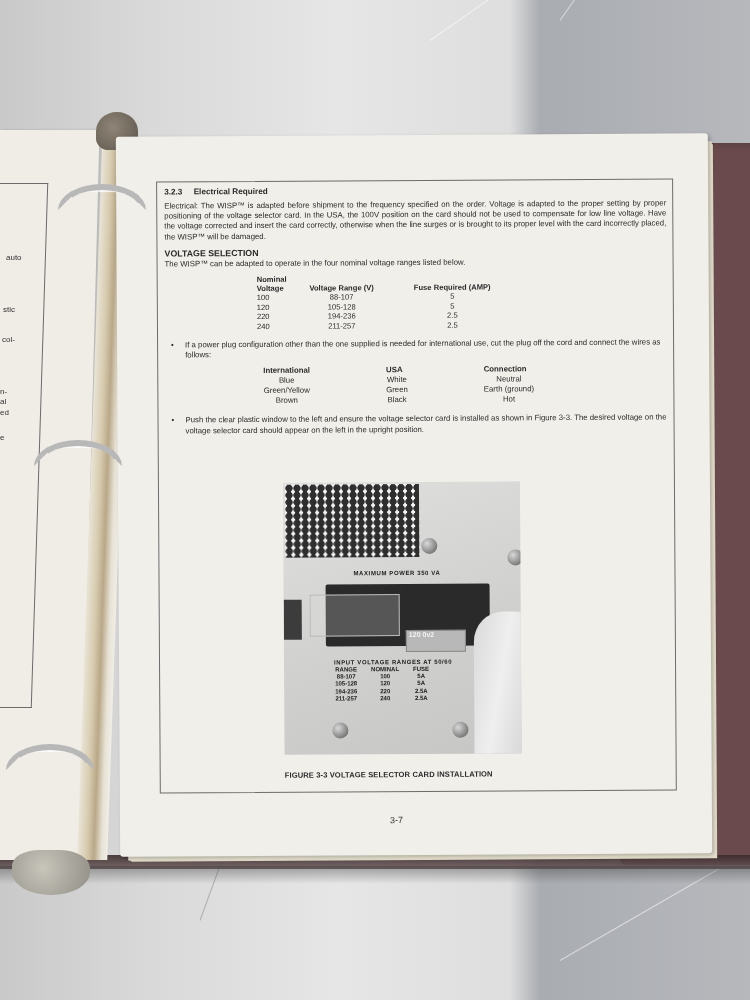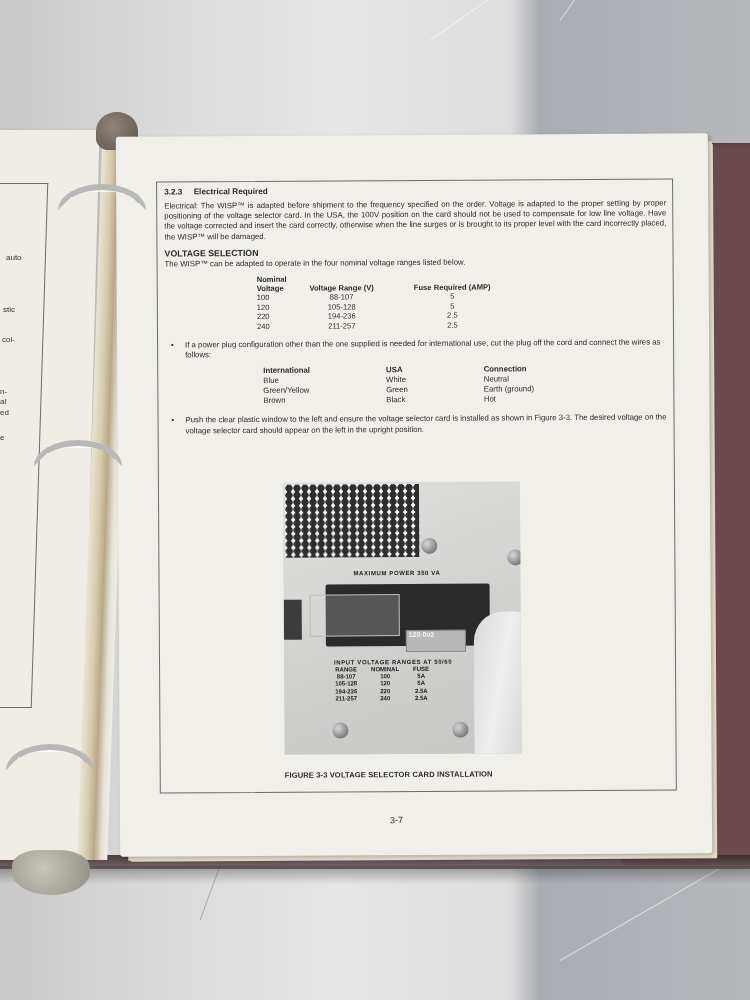--- a/index.html
+++ b/index.html
@@ -85,21 +85,21 @@
   .sub-head { font-size: 8.8px; font-weight: bold; margin-top: 6px; margin-bottom: 1px; }
 
   table.vt { margin-left: 72px; margin-top: 6px; border-collapse: collapse; font-size: 7.6px; }
   table.vt th { font-weight: bold; text-align: center; padding: 0 20px; vertical-align: bottom; line-height: 9px; }
   table.vt td { text-align: center; line-height: 9.5px; padding: 0 20px; }
 
   .bullet { display: flex; font-size: 7.8px; line-height: 10.2px; margin-top: 9px; }
   .bullet .dot { width: 20px; padding-left: 6px; flex: none; }
   table.wt { margin-left: 60px; margin-top: 6px; border-collapse: collapse; font-size: 7.8px; }
   table.wt th { font-weight: bold; padding: 0 38px; line-height: 10px; text-align: left; }
-  table.wt td { padding: 0 38px; line-height: 10px; }
+  table.wt td { text-align: center; padding: 0 38px; line-height: 10px; }
 
   
   .photo {
     position: absolute; left: 165px; top: 347px; width: 237px; height: 272px;
     background: linear-gradient(160deg, #e0e0de, #cfcfcd 60%, #c6c6c4);
     overflow: hidden;
   }
   .grille {
     position: absolute; left: 2px; top: 2px; width: 134px; height: 73px;
     background-color: #f2f2f2;

